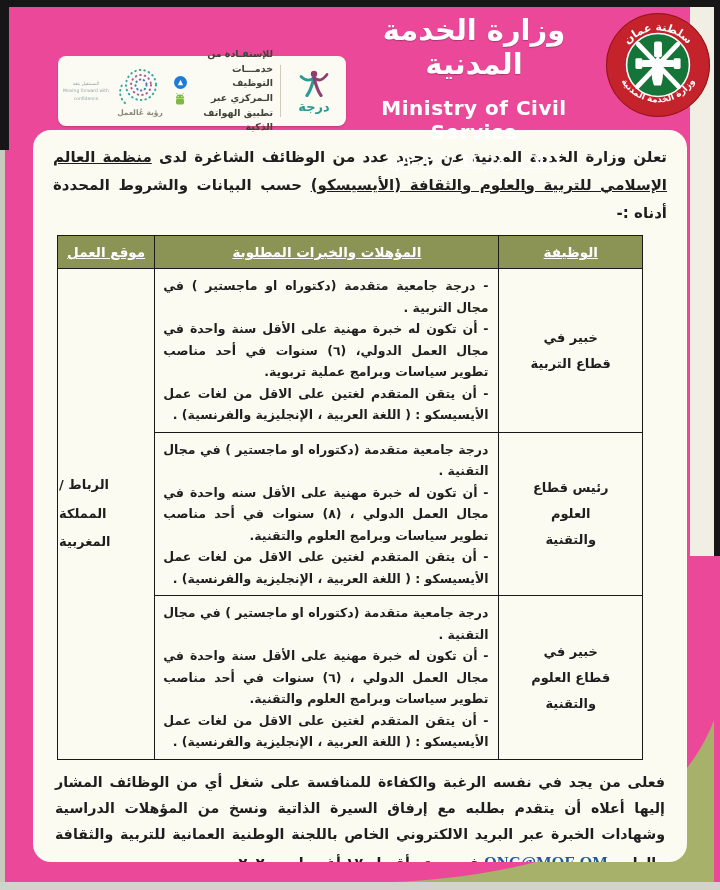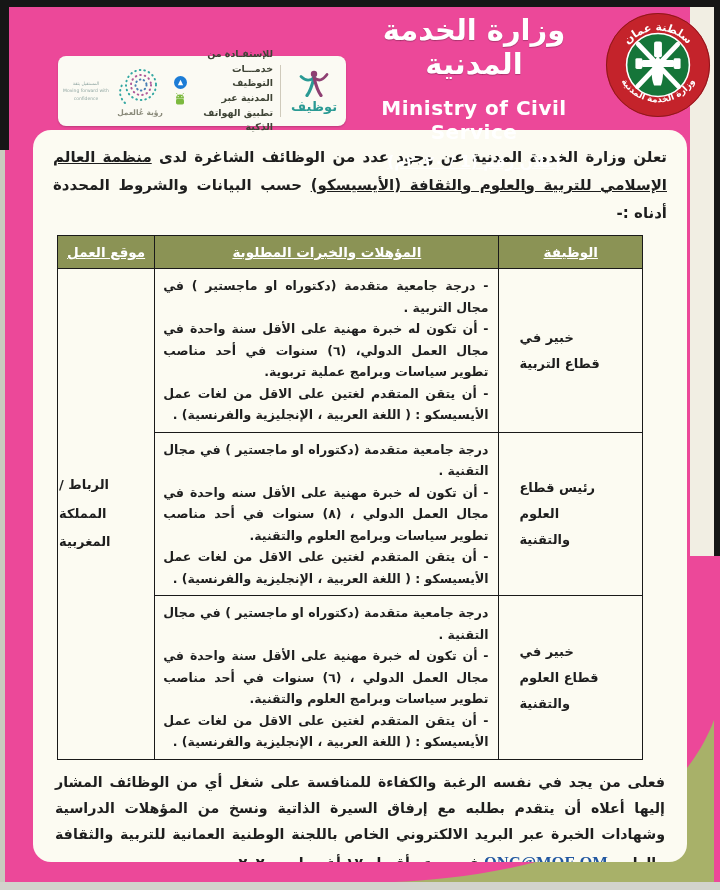--- a/index.html
+++ b/index.html
@@ -50,21 +50,21 @@
   .intro { margin:4px 2px 8px; font-size:15px; font-weight:bold; line-height:1.85; text-align:justify; }
   .intro .u { text-decoration:underline; }
 
   table.jobs-table { border-collapse:collapse; width:586px; margin:0 26px 0 auto; }
   .jobs-table th, .jobs-table td { border:1.6px solid #1a1a1a; }
   .jobs-table th {
     background:#8b9355; color:#fff; font-size:13.5px; font-weight:bold;
     text-decoration:underline; height:30px; text-align:center;
   }
   .quals-cell { width:372px; height:140px; padding:6px 10px 6px 8px; font-size:12.5px; font-weight:bold; line-height:1.72; text-align:justify; vertical-align:top; }
-  .job-cell  { width:112px; text-align:left; font-size:13px; font-weight:bold; white-space:pre-line; line-height:2; vertical-align:middle; padding:20px; }
+  .job-cell  { width:112px; text-align:center; font-size:13px; font-weight:bold; white-space:pre-line; line-height:2; vertical-align:middle; padding:20px; }
   .loc-cell  { width:102px; text-align:left; font-size:13px; font-weight:bold; white-space:pre-line; line-height:2.2; vertical-align:middle; }
 
   .footer-section { margin:9px 4px 0; }
   .footer-body { margin:0; font-size:14.2px; font-weight:bold; line-height:1.85; text-align:justify; }
   .email-link { color:#2257a0; font-size:16.5px; font-weight:bold; text-decoration:underline; direction:ltr; unicode-bidi:embed; font-family:"Liberation Serif","DejaVu Serif",serif; }
 </style>
 </head>
 <body>
 
 <div class="page">
@@ -139,34 +139,34 @@
           <path d="M3,5.4 a4,4 0 0 1 8,0 z" fill="#7cb93e"></path>
           <rect x="3" y="5.8" width="8" height="5.6" rx="1.6" fill="#7cb93e"></rect>
           <line x1="4.4" y1="1.4" x2="3.4" y2="0.2" stroke="#7cb93e" stroke-width="0.9"></line>
           <line x1="9.6" y1="1.4" x2="10.6" y2="0.2" stroke="#7cb93e" stroke-width="0.9"></line>
           <circle cx="5.2" cy="3.6" r="0.6" fill="#ffffff"></circle>
           <circle cx="8.8" cy="3.6" r="0.6" fill="#ffffff"></circle>
         </svg>
       </div>
       <div class="services-text">
         <div>للإستفـادة من خدمـــات</div>
-        <div>التوظيف المدنية عبر</div>
+        <div>التوظيف الـمركزي عبر</div>
         <div>تطبيق الهواتف الذكية</div>
       </div>
     </div>
     <div class="strip-divider"></div>
     <div class="tawtheef">
       <svg width="34" height="28" viewBox="0 0 34 28">
         <circle cx="17" cy="5" r="3.2" fill="#8e3f72"></circle>
         <path d="M17,8.5 C12,13 8,11.5 4,7.5" stroke="#2a9a94" stroke-width="2.8" fill="none" stroke-linecap="round"></path>
         <path d="M17,8.5 C22,13 26,11 30,5.5" stroke="#8e3f72" stroke-width="2.8" fill="none" stroke-linecap="round"></path>
         <path d="M17,8.5 C15,17 13,22.5 10,26.5" stroke="#2a9a94" stroke-width="3.2" fill="none" stroke-linecap="round"></path>
         <path d="M17,8.5 C19,17 21,22.5 24,26.5" stroke="#8e3f72" stroke-width="3.2" fill="none" stroke-linecap="round"></path>
       </svg>
-      <div class="tawtheef-label">توظيف</div>
+      <div class="tawtheef-label">درجة</div>
     </div>
   </div>
 
   <div class="card">
 
     <p class="intro"><span>تعلن وزارة الخدمة المدنية عن وجود عدد من الوظائف الشاغرة لدى </span><span class="u">منظمة العالم الإسلامي للتربية والعلوم والثقافة (الأيسيسكو)</span><span> حسب البيانات والشروط المحددة أدناه :-</span></p>
 
     <table class="jobs-table" dir="rtl">
       <thead>
         <tr>

